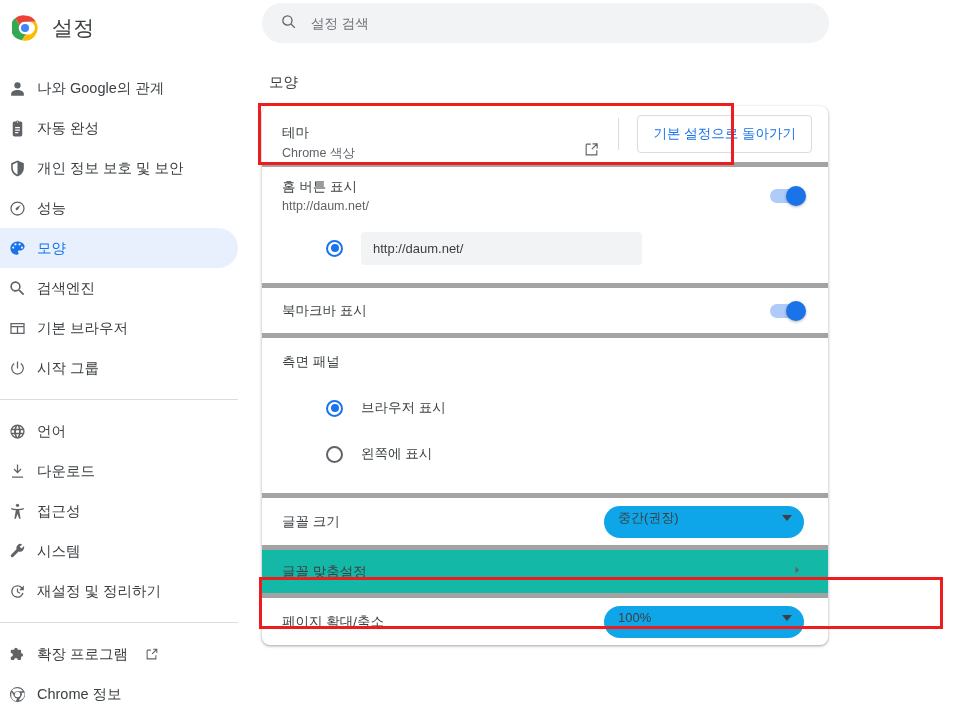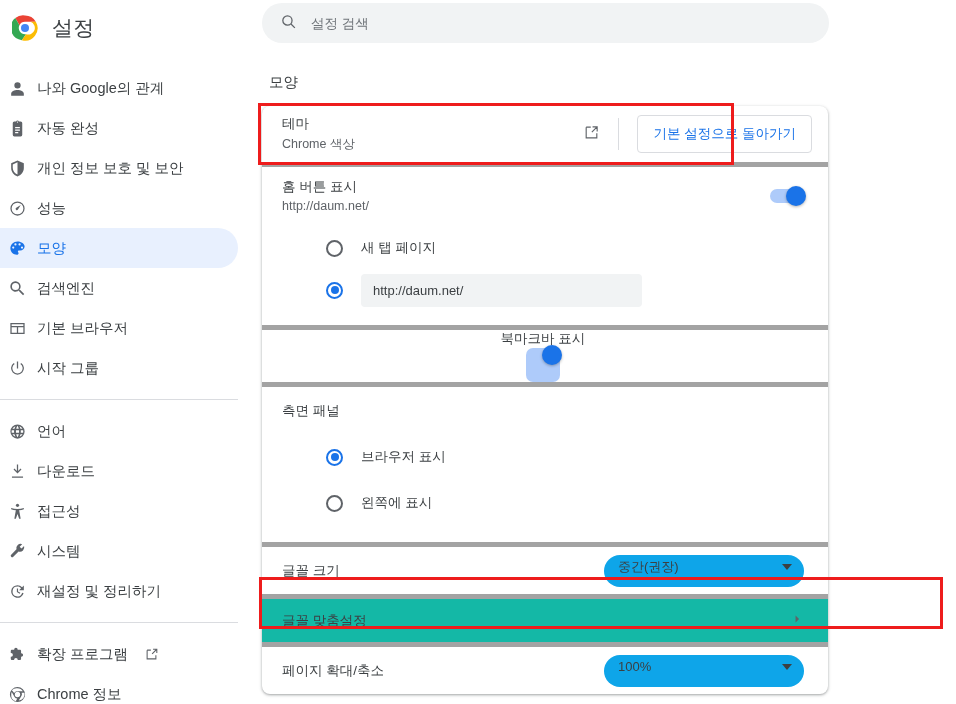--- a/index.html
+++ b/index.html
@@ -62,21 +62,21 @@
     padding: 0 24px 0 20px; min-height: 48px; position: relative;
   }
   .row + .row { border-top: 5px solid #a3a3a3; }
   .row-label { font-size: 13.5px; color: #3c4043; }
   .row-sub { font-size: 12.5px; color: #5f6368; margin-top: 3px; }
   .row-hover { background: #14b8a6; }
 
   
   .theme-row { padding: 0; display: flex; align-items: stretch; min-height: 56px; }
   .theme-left {
-    flex: 1 1 auto; display: flex; align-items: center; justify-content: space-between;
+    flex: 1 1 auto; display: flex; align-items: flex-end; justify-content: space-between;
     padding: 0 18px 0 20px;
   }
   .theme-texts { display: flex; flex-direction: column; justify-content: center; }
   .ext-icon svg { width: 17px; height: 17px; fill: none; stroke: #5f6368; stroke-width: 1.6; }
   .theme-div { width: 1px; background: #dadce0; margin: 12px 0; }
   .theme-right { display: flex; align-items: center; padding: 0 16px 0 18px; }
   .btn-outline {
     border: 1px solid #dadce0; border-radius: 4px; background: #fff;
     color: #1a73e8; font-size: 13.5px; padding: 9px 15px; cursor: pointer;
     font-family: inherit; white-space: nowrap;
@@ -330,31 +330,27 @@
           <div>
             <div class="row-label">홈 버튼 표시</div>
             <div class="row-sub">http://daum.net/</div>
           </div>
           <div class="toggle">
               <div class="knob"></div>
             </div>
         </div>
         <div class="radio-group">
           <div class="radio-line">
-            <span class="radio"></span>
-            <span class="radio-label">새 탭 페이지</span>
-          </div>
-          <div class="radio-line">
             <span class="radio on"></span>
             <input class="url-input" type="text" value="http://daum.net/" style="">
           </div>
         </div>
       </div>
 
-      <div class="row" style="min-height:50px;flex-direction:column;">
+      <div class="row" style="min-height:50px;">
         <div class="row-label">북마크바 표시</div>
         <div class="toggle">
             <div class="knob"></div>
           </div>
       </div>
 
       <div class="row" style="display:block; padding:0;">
         <div style="padding:15px 24px 0 20px;">
           <div class="row-label">측면 패널</div>
         </div>

